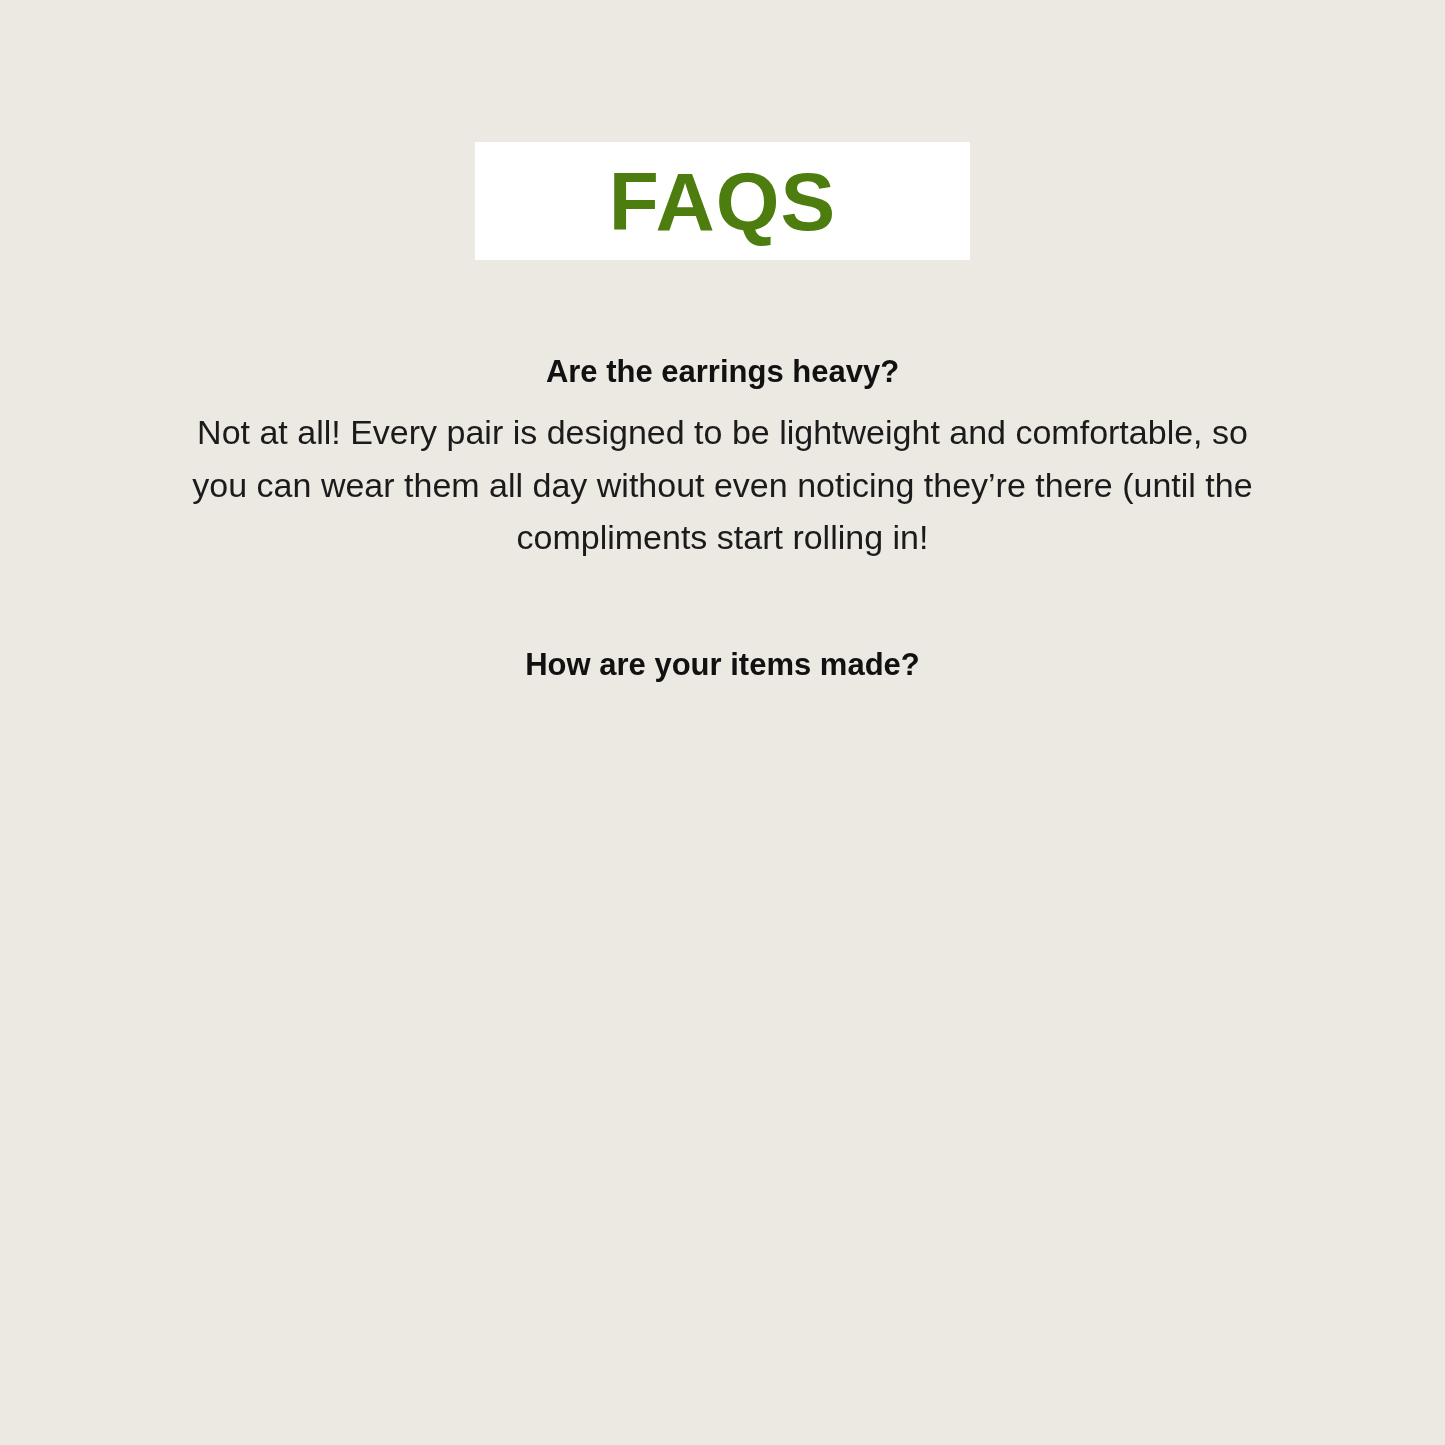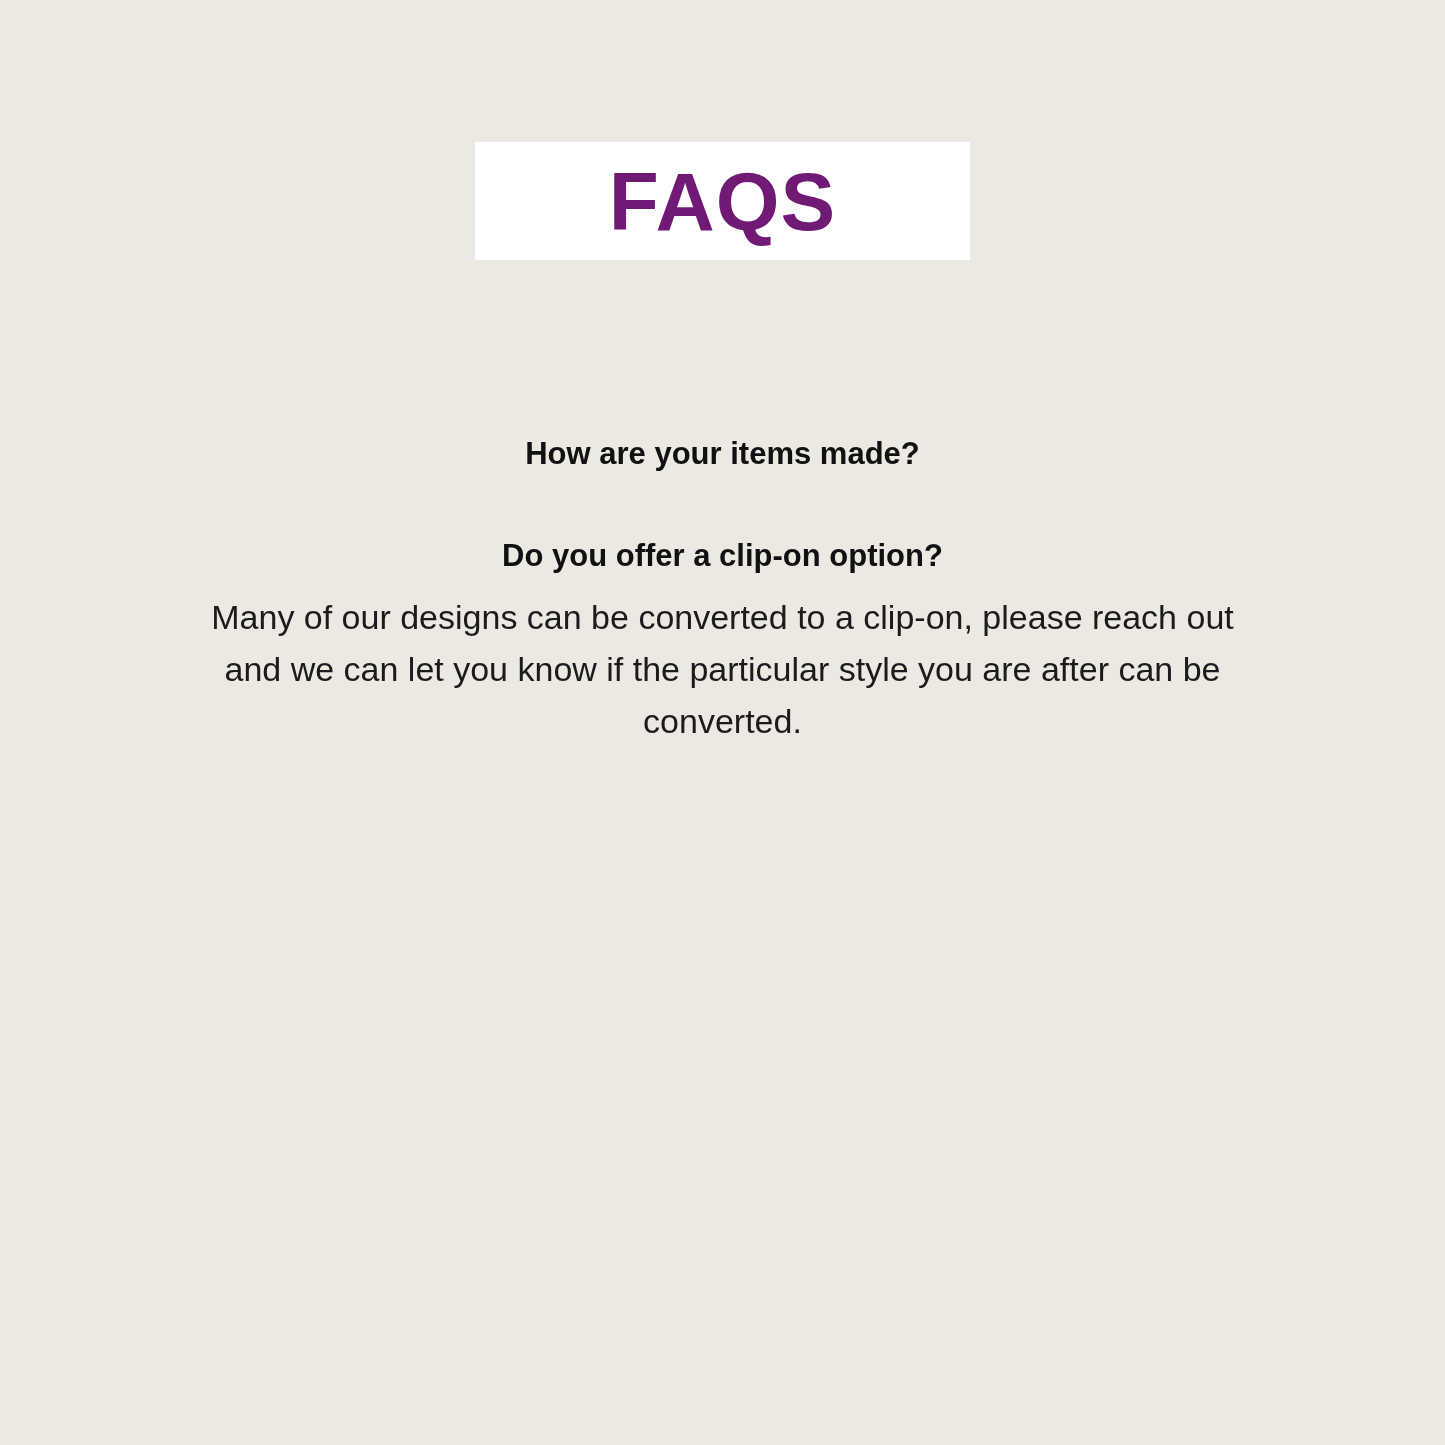--- a/index.html
+++ b/index.html
@@ -29,21 +29,21 @@
     background: #ffffff;
     display: flex;
     align-items: center;
     justify-content: center;
   }
   .title-text {
     font-size: 82px;
     font-weight: bold;
     letter-spacing: 1px;
     line-height: 1;
-    color: #701a75;
+    color: #4d7c0f;
     margin-top: 2px;
   }
   .faq-list {
     position: absolute;
     top: 352px;
     left: 180px;
     width: 1085px;
   }
   .faq-item {
     margin-bottom: 0;
@@ -71,28 +71,28 @@
 <body>
 
 <div class="page">
 
   <div class="title-block">
     <div class="title-text">FAQS</div>
   </div>
 
   <div class="faq-list">
 
+    <div class="faq-item">
+      <p class="faq-q">Are the earrings heavy?</p>
+      <p class="faq-a">Not at all! Every pair is designed to be lightweight and comfortable, so you can wear them all day without even noticing they’re there (until the compliments start rolling in!</p>
+    </div>
 
     <div class="gap-1"></div>
 
     <div class="faq-item">
       <p class="faq-q">How are your items made?</p>
     </div>
 
     <div class="gap-2"></div>
 
-    <div class="faq-item">
-      <p class="faq-q">Do you offer a clip-on option?</p>
-      <p class="faq-a">Many of our designs can be converted to a clip-on, please reach out and we can let you know if the particular style you are after can be converted.</p>
-    </div>
 
   </div>
 </div>
 
 </body></html>

